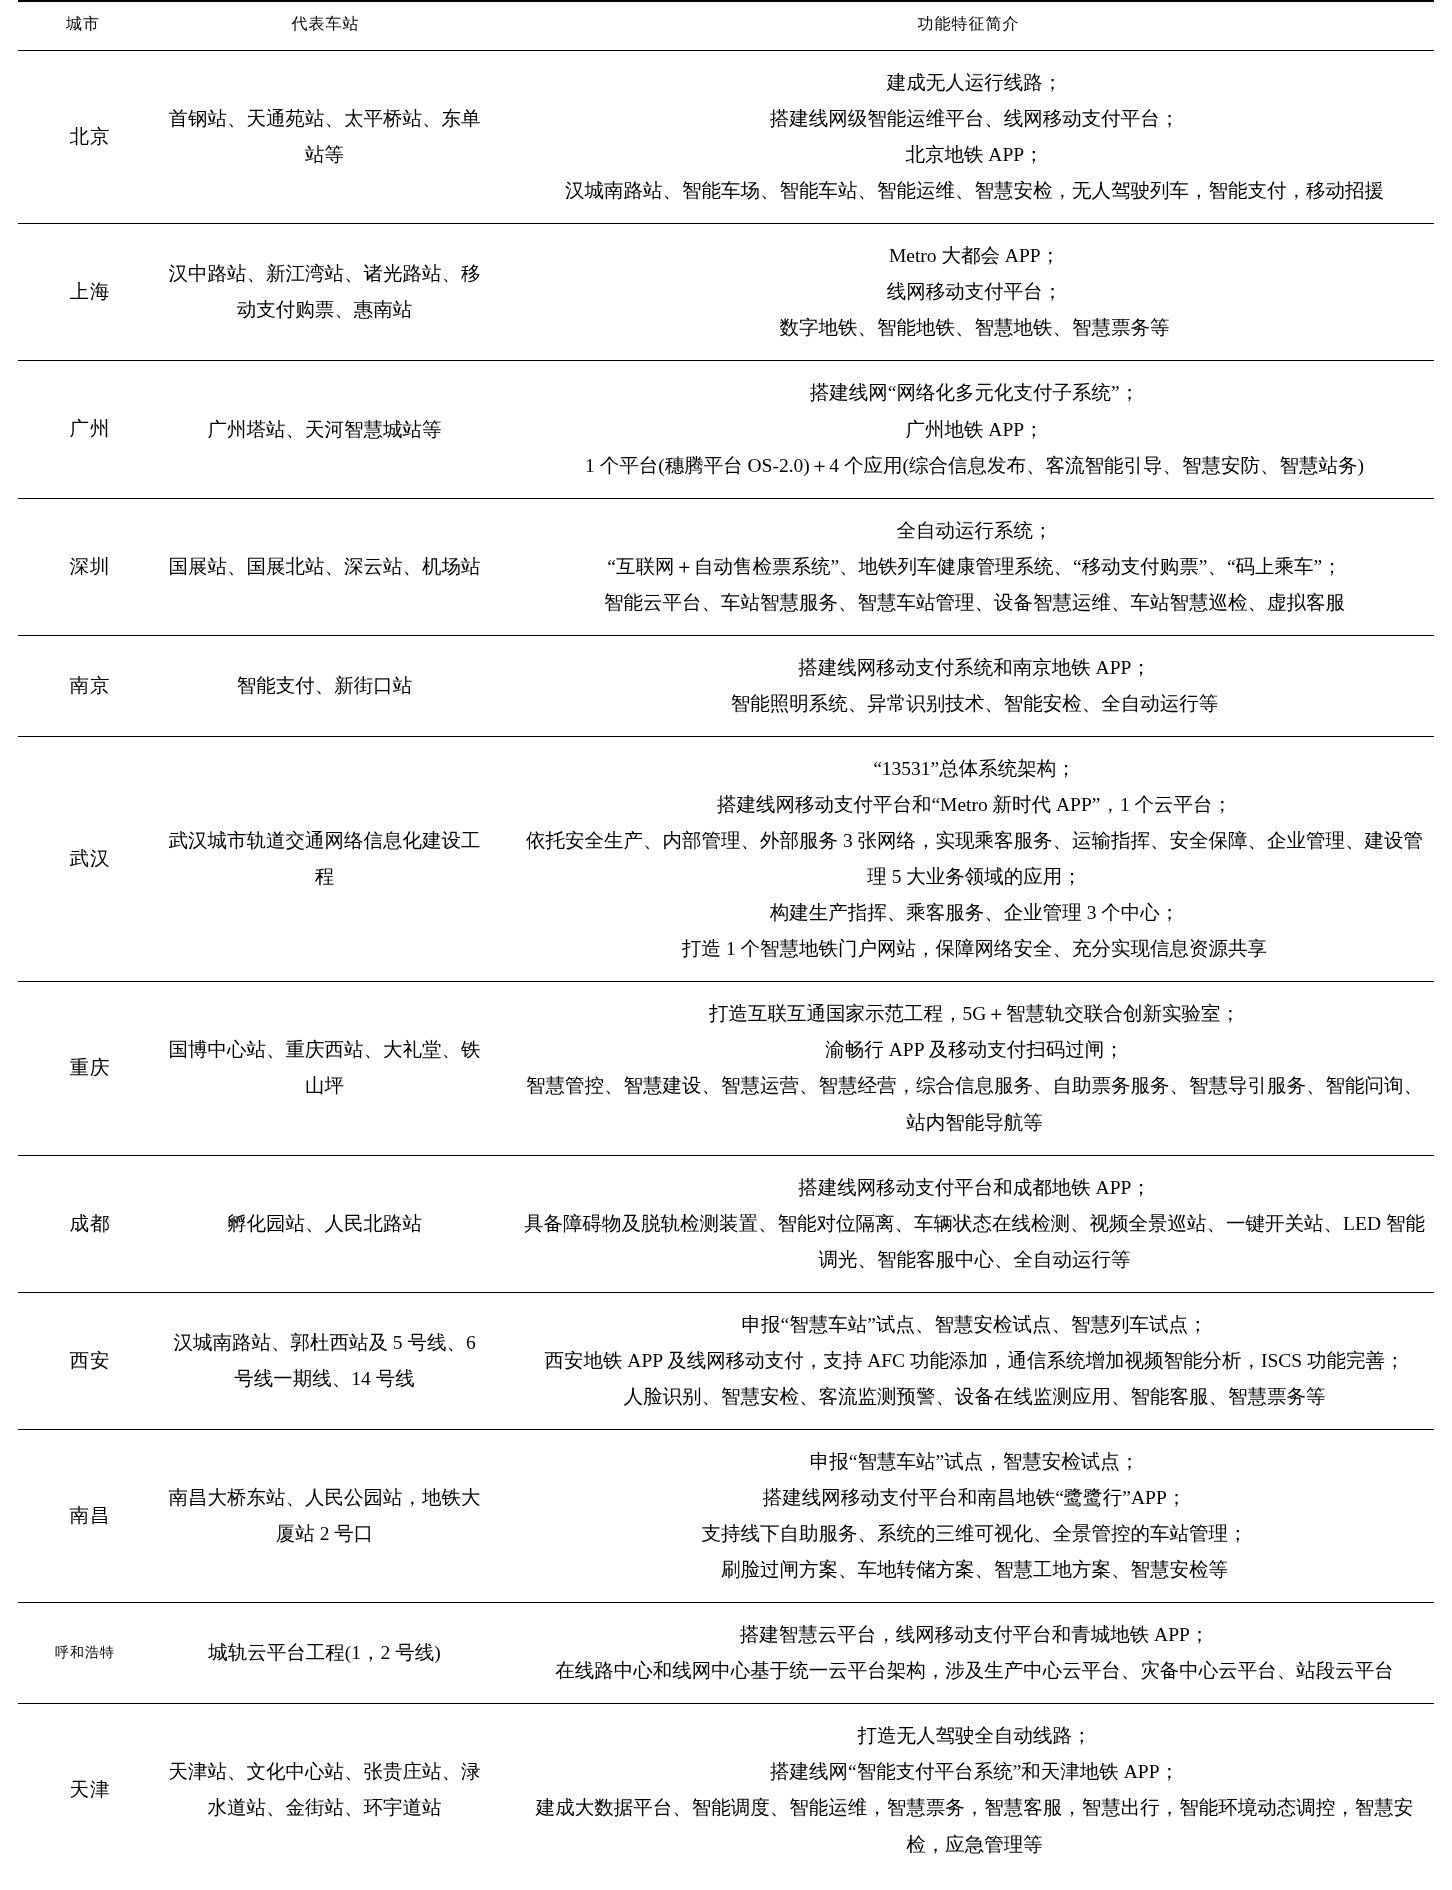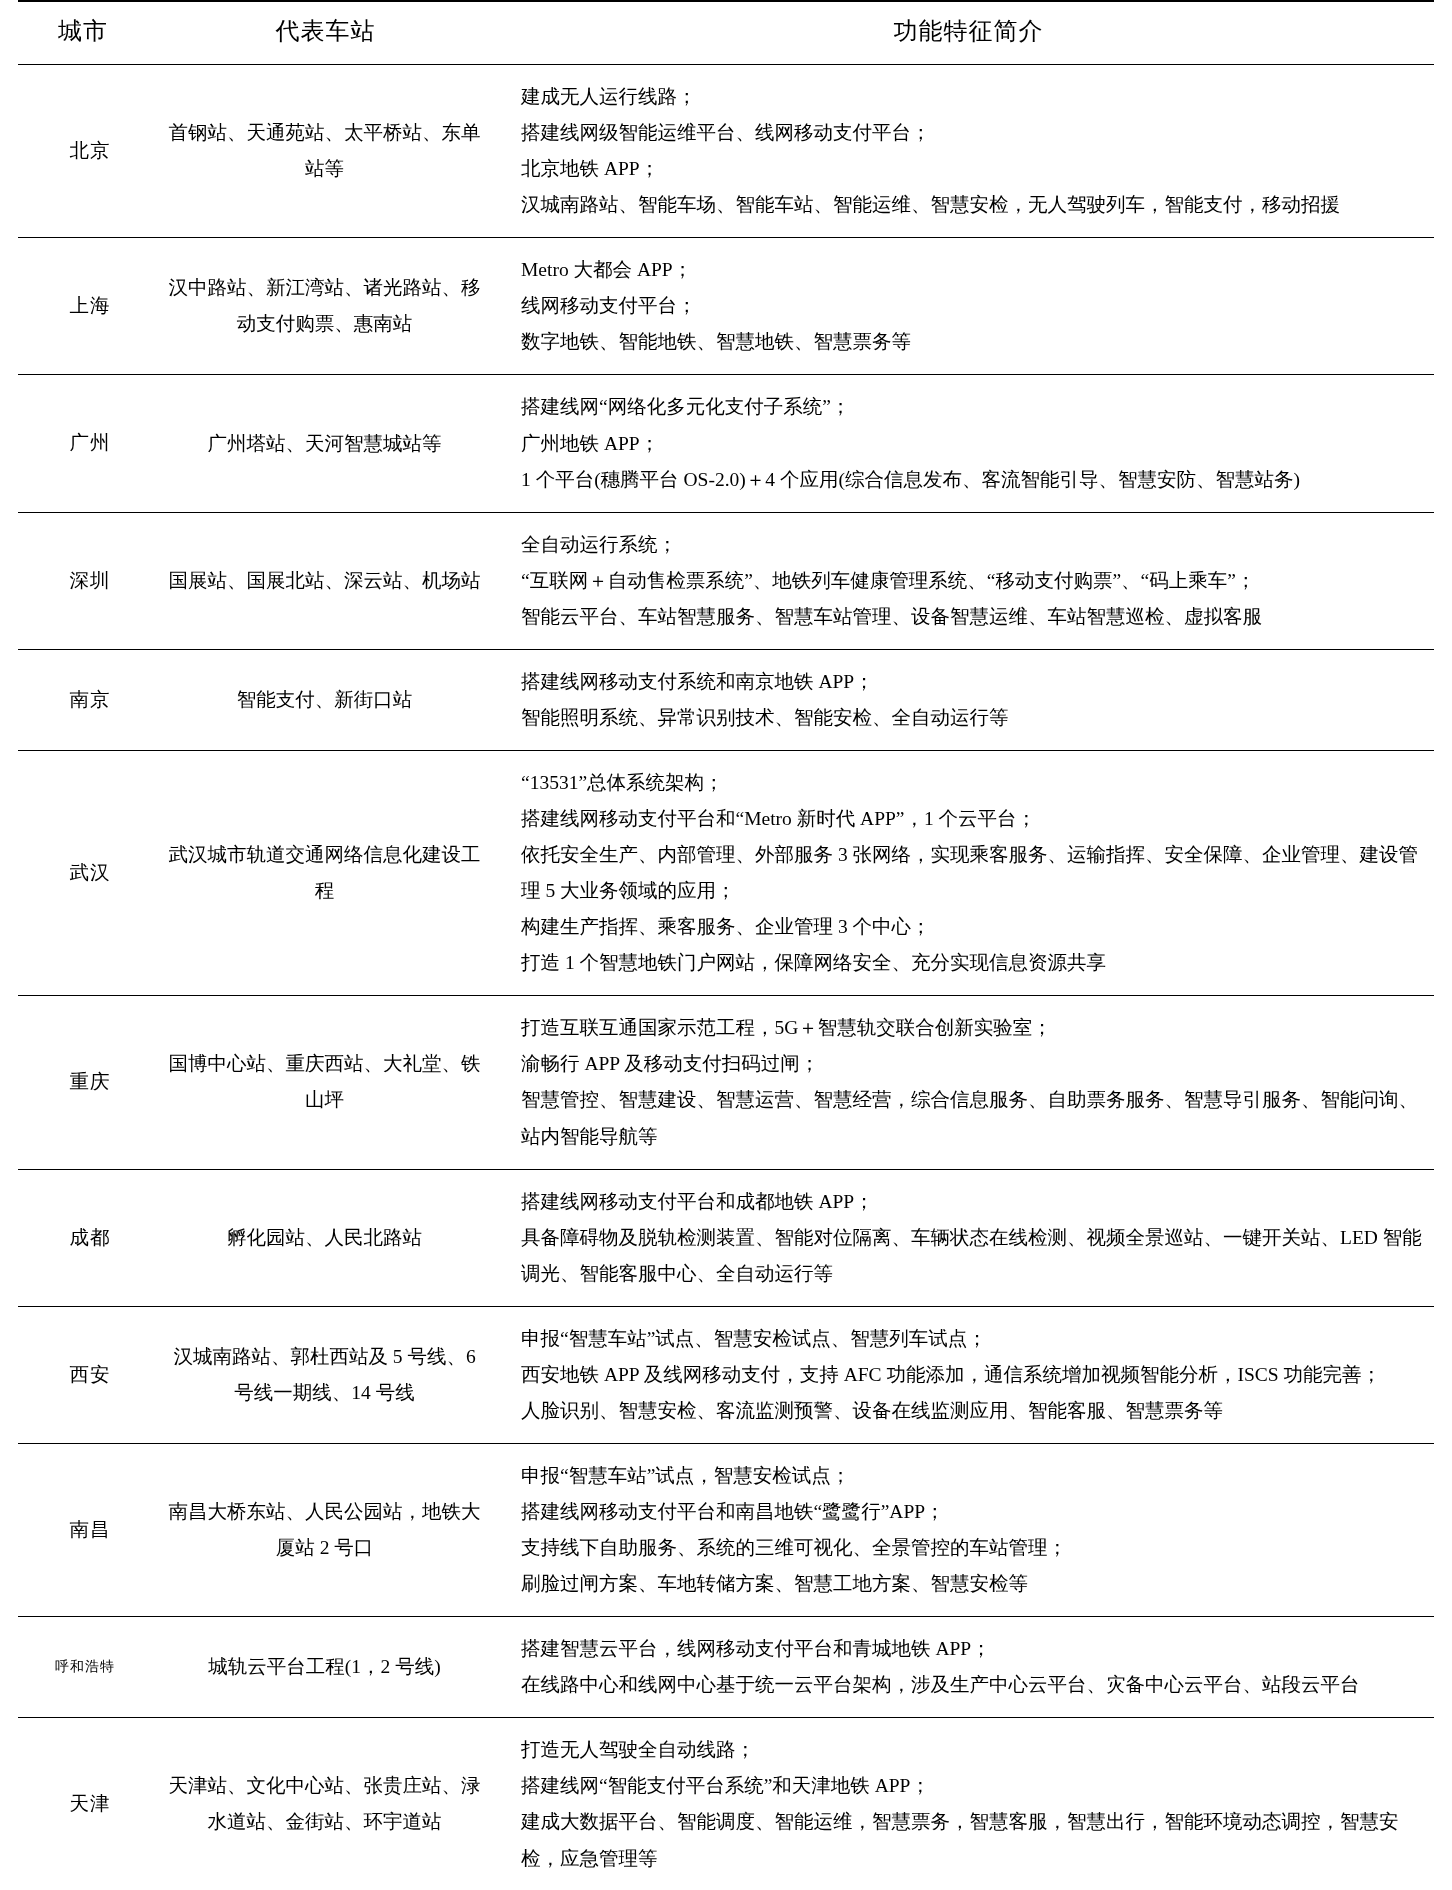--- a/index.html
+++ b/index.html
@@ -25,21 +25,21 @@
     line-height: 1.75;
   }
   table.data-table col.c-city   { width: 130px; }
   table.data-table col.c-station{ width: 355px; }
   table.data-table col.c-desc   { width: auto; }
 
   thead th {
     font-weight: normal;
     text-align: center;
     padding: 8px 6px 12px 6px;
-    font-size: 24px;
+    font-size: 16px;
     letter-spacing: 1px;
   }
   thead tr.head-row {
     border-top: 2.4px solid #000;
     border-bottom: 1.1px solid #000;
   }
   tbody tr {
     border-bottom: 1.1px solid #000;
   }
   tbody tr:last-child {
@@ -59,21 +59,21 @@
     padding-left: 12px;
     font-size: 14px;
   }
   td.station {
     text-align: center;
     padding-left: 16px;
     padding-right: 18px;
     line-height: 1.85;
   }
   td.desc {
-    text-align: left;
+    text-align: center;
     padding-left: 18px;
     padding-right: 6px;
     line-height: 1.85;
   }
   td.desc p, td.station p {
     margin: 0;
   }
 </style>
 </head>
 <body>

